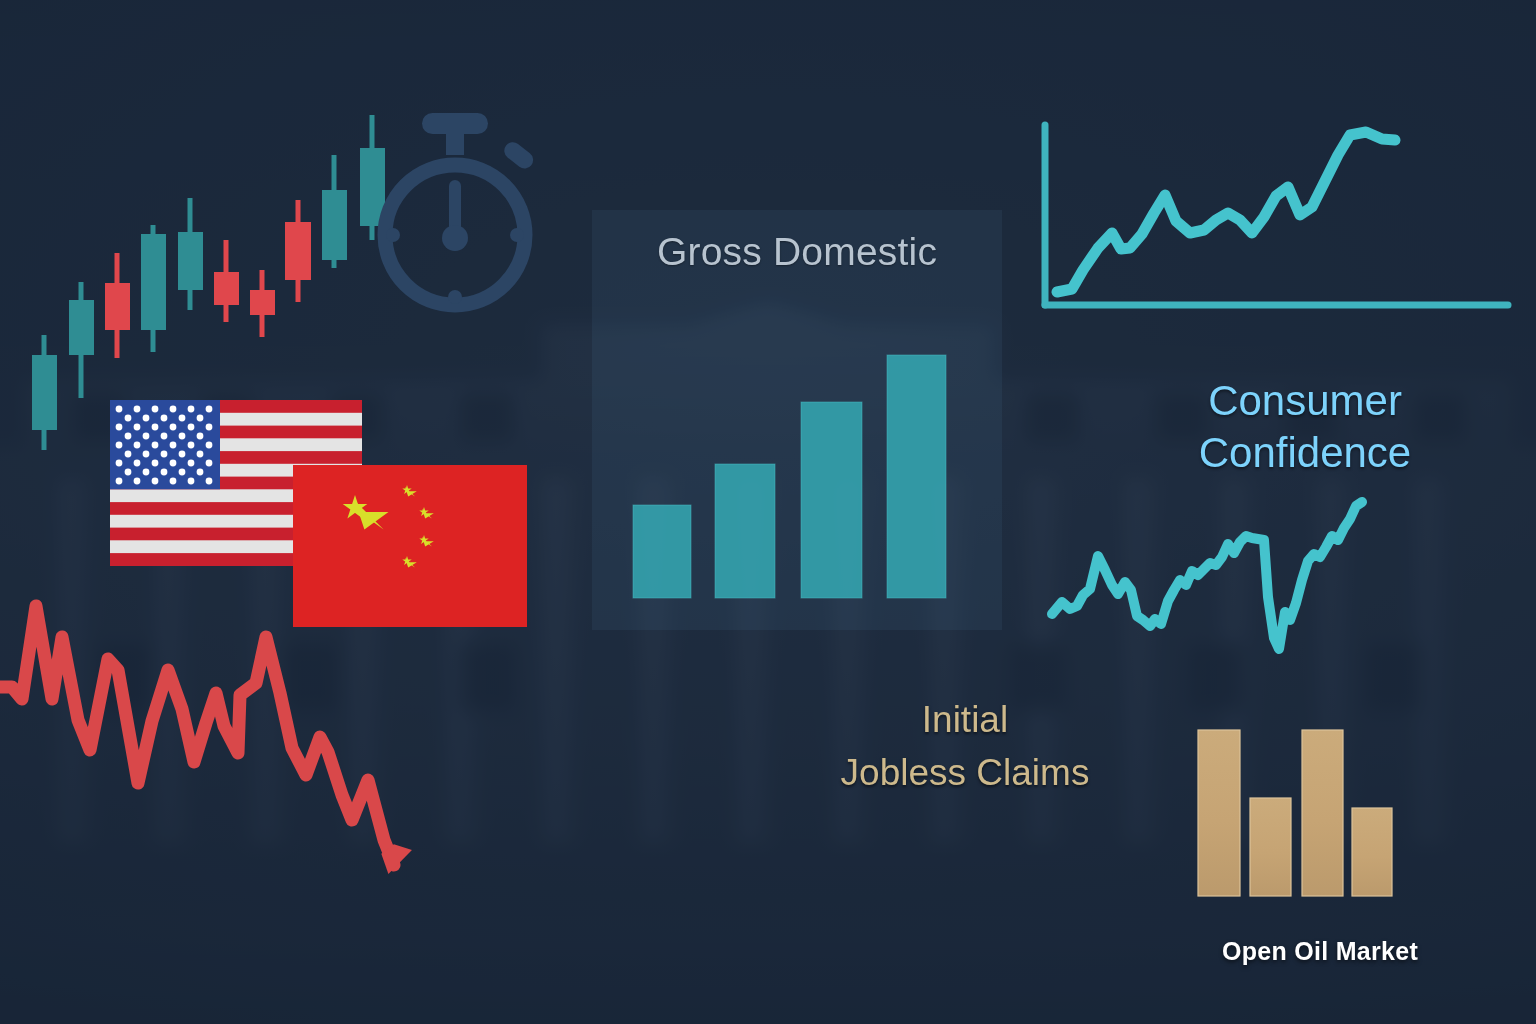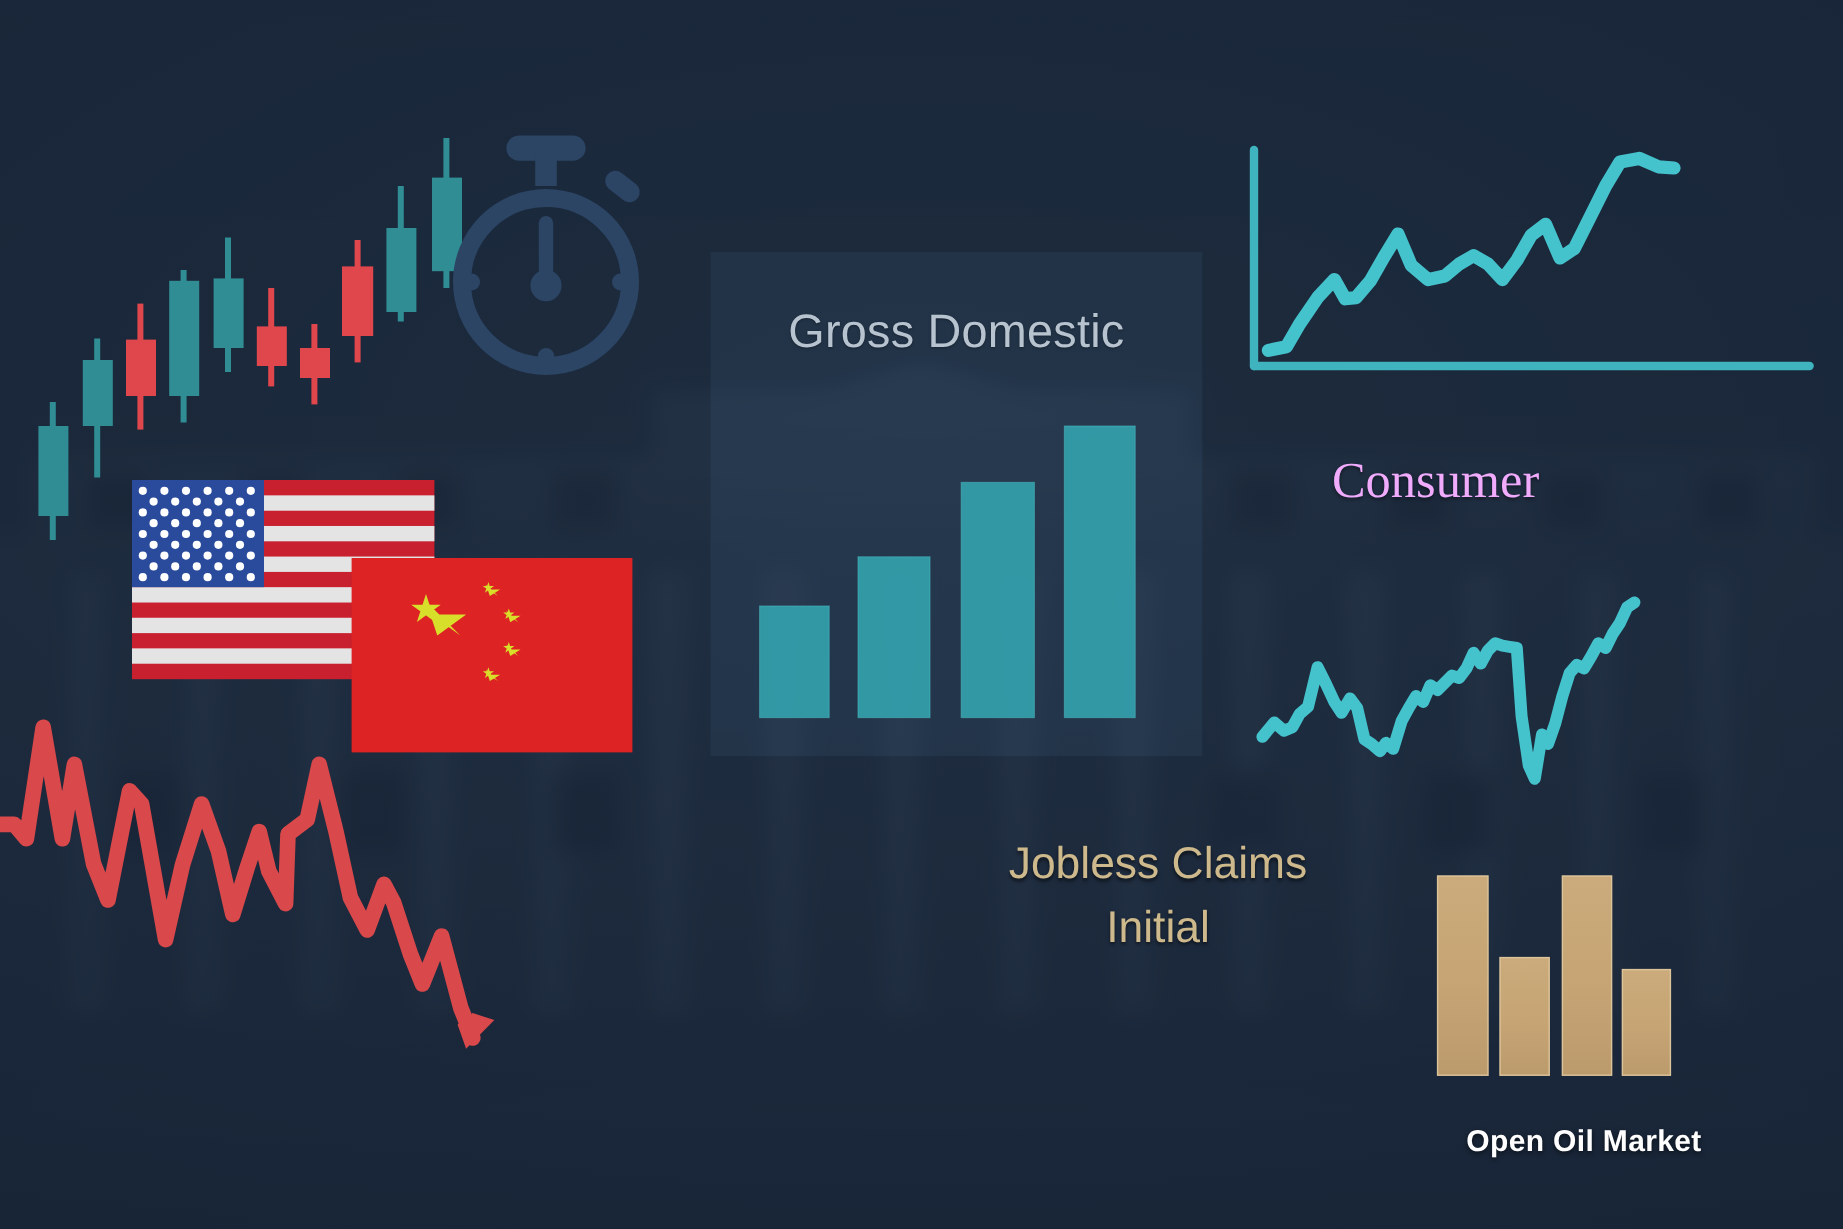--- a/index.html
+++ b/index.html
@@ -30,28 +30,28 @@
        radial-gradient(120% 90% at 50% 35%, rgba(26,43,66,.30) 0%, rgba(18,28,43,.72) 70%, rgba(14,23,36,.88) 100%);}
   .bg-flat{position:absolute;inset:0;background:#1c2c42;opacity:.55;}
 
   
   .abs{position:absolute;}
   svg{overflow:visible;}
 
   
   .gdp-panel{position:absolute;left:592px;top:210px;width:410px;height:420px;
     background:rgba(90,135,175,.10);}
-  .gdp-title{position:absolute;left:592px;top:253px;width:410px;
+  .gdp-title{position:absolute;left:592px;top:228px;width:410px;
     text-align:center;color:#b7c3cf;font-size:39px;line-height:47px;font-weight:400;
     letter-spacing:.2px;text-shadow:0 1px 2px rgba(0,0,0,.35);}
 
   
-  .cc-label{position:absolute;left:1110px;top:375px;width:390px;text-align:left;
-    color:#f0abfc;font-size:42px;line-height:52px;font-weight:400;
-    text-shadow:0 2px 3px rgba(0,0,0,.45);font-family:Liberation Serif, serif;}
+  .cc-label{position:absolute;left:1110px;top:375px;width:390px;text-align:center;
+    color:#7dd3fc;font-size:42px;line-height:52px;font-weight:400;
+    text-shadow:0 2px 3px rgba(0,0,0,.45);}
   .ijc-label{position:absolute;left:760px;top:693px;width:410px;text-align:center;
     color:#cdb98c;font-size:37px;line-height:53px;font-weight:400;
     text-shadow:0 2px 3px rgba(0,0,0,.55);}
   .oil-label{position:absolute;left:1120px;top:937px;width:400px;text-align:center;
     color:#ffffff;font-size:25px;font-weight:700;letter-spacing:.3px;
     text-shadow:0 2px 4px rgba(0,0,0,.6);}
 </style>
 </head>
 <body>
 
@@ -240,41 +240,42 @@
       <path d="M25 55 L25 235"></path>
       <path d="M25 235 L488 235"></path>
     </g>
     <polyline fill="none" stroke="#45c3cd" stroke-width="11" stroke-linejoin="round" stroke-linecap="round" points="37,222 52,219 63,200 78,178 92,163 101,179 110,178 122,164 134,143 145,125 156,151
               170,163 184,160 196,150 208,143 220,150 232,163 244,147 256,126 268,117 280,145
               292,137 305,111 318,85 330,65 346,62 362,69 375,70"></polyline>
   </svg>
 
   <div class="cc-label">
     <div>Consumer</div>
+    <div>Confidence</div>
   </div>
 
   <svg class="abs" style="left:1040px;top:490px;" width="500" height="180">
     <polyline fill="none" stroke="#45c3cd" stroke-width="10" stroke-linejoin="round" stroke-linecap="round" points="12,124 22,112 30,119 37,116 43,105 50,99 58,66 65,80 72,95 78,104 85,92 91,100
               97,126 103,130 110,136 115,129 121,134 128,111 134,100 140,90 146,95 152,81
               158,85 164,79 170,73 176,75 182,67 188,54 194,63 200,52 206,46 212,48
               218,49 224,50 228,107 234,148 239,159 245,122 250,130 256,113 262,90
               268,71 274,64 280,67 286,57 292,46 298,50 304,38 310,29 316,16 322,12"></polyline>
   </svg>
 
   <svg class="abs" style="left:-10px;top:575px;" width="800" height="360">
     <polyline fill="none" stroke="#d9484a" stroke-width="13" stroke-linejoin="round" stroke-linecap="round" points="8,112 22,112 32,124 46,31 62,124 72,62 88,145 100,175 118,84 128,95
               148,208 162,146 178,95 192,134 204,187 216,148 226,118 234,151 248,178
               250,120 266,108 276,62 290,118 302,173 316,200 330,162 338,177 352,220
               362,245 378,205 394,265 404,290"></polyline>
     <polygon points="399,270 418,270 403,300 390,283" fill="#d9484a" transform="rotate(18 404 285)"></polygon>
   </svg>
 
   <div class="ijc-label">
+    <div>Initial</div>
     <div>Jobless Claims</div>
-    <div>Initial</div>
   </div>
 
   <svg class="abs" style="left:1190px;top:715px;" width="230" height="200">
     <defs>
       <linearGradient id="tanGrad" x1="0" y1="0" x2="0" y2="1">
         <stop offset="0%" stop-color="#cbab7b"></stop>
         <stop offset="55%" stop-color="#c6a474"></stop>
         <stop offset="100%" stop-color="#bb9a6c"></stop>
       </linearGradient>
     </defs>

